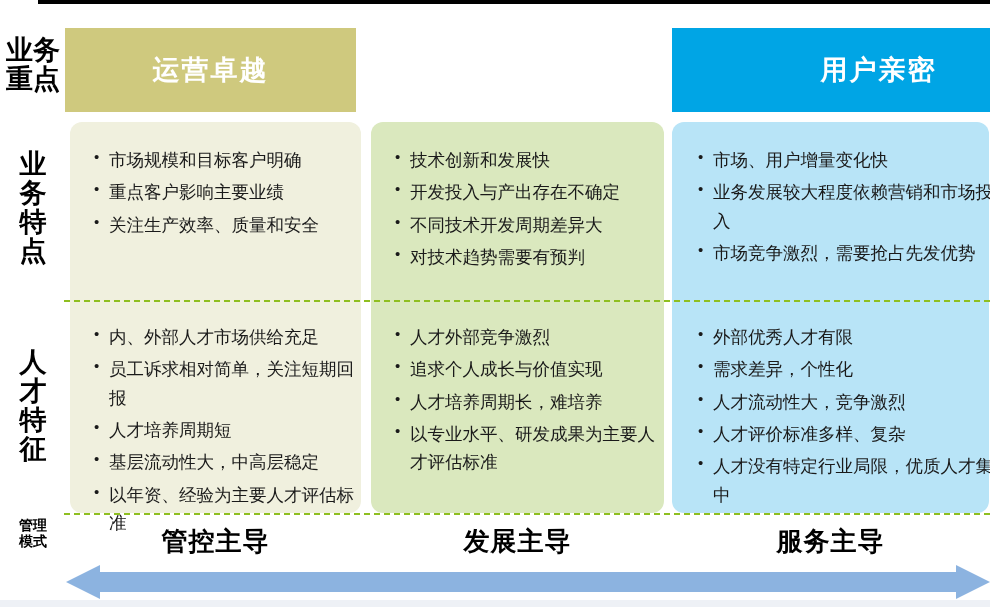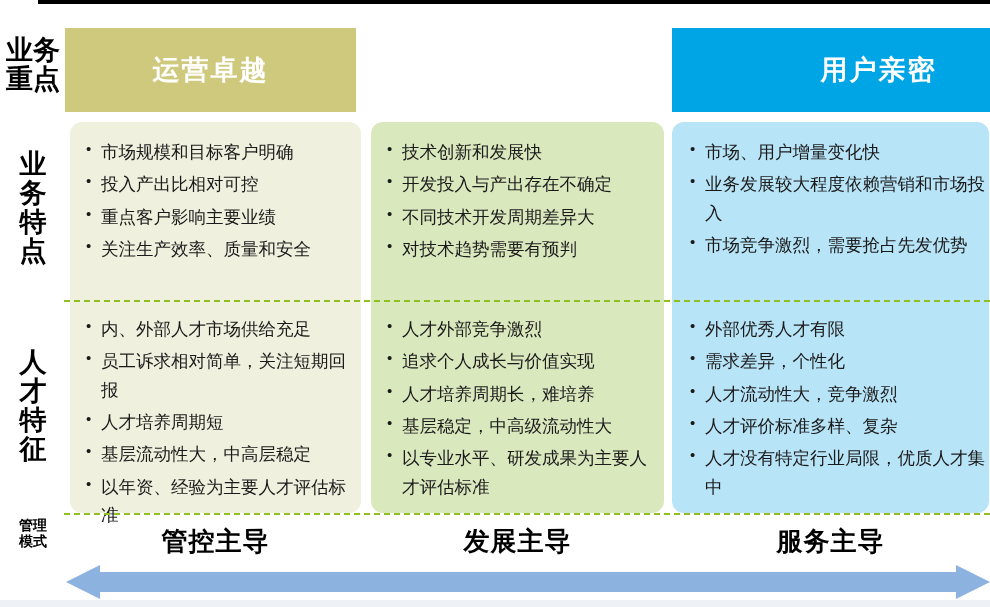--- a/index.html
+++ b/index.html
@@ -98,21 +98,21 @@
     height: 0;
     border-top: 2px dashed #8fbf20;
   }
   #divider-mid    { top: 300px; }
   #divider-bottom { top: 513px; }
 
   
   .bullets {
     position: absolute;
     list-style: none;
-    margin: 4px;
+    margin: 12px;
     padding: 0;
     font-size: 17.5px;
     line-height: 1.62;
     color: #1a1a1a;
   }
   .bullets li {
     position: relative;
     padding-left: 15px;
     margin-bottom: 4px;
   }
@@ -201,21 +201,20 @@
 
   <div class="hdr" id="hdr-0" style="background: rgb(207, 201, 126);">
     <span>运营卓越</span>
   </div>
   <div class="hdr" id="hdr-2" style="background: rgb(0, 165, 229); padding-left: 48px;">
     <span>用户亲密</span>
   </div>
 
   <ul class="bullets sec-top col-0">
     <li>市场规模和目标客户明确</li>
-    <li>投入产出比相对可控</li>
     <li>重点客户影响主要业绩</li>
     <li>关注生产效率、质量和安全</li>
   </ul>
 
   <ul class="bullets sec-top col-1">
     <li>技术创新和发展快</li>
     <li>开发投入与产出存在不确定</li>
     <li>不同技术开发周期差异大</li>
     <li>对技术趋势需要有预判</li>
   </ul>
@@ -233,21 +232,20 @@
     <li>员工诉求相对简单，关注短期回报</li>
     <li>人才培养周期短</li>
     <li>基层流动性大，中高层稳定</li>
     <li>以年资、经验为主要人才评估标准</li>
   </ul>
 
   <ul class="bullets sec-bottom col-1">
     <li>人才外部竞争激烈</li>
     <li>追求个人成长与价值实现</li>
     <li>人才培养周期长，难培养</li>
-    <li>基层稳定，中高级流动性大</li>
     <li>以专业水平、研发成果为主要人才评估标准</li>
   </ul>
 
   <ul class="bullets sec-bottom col-2">
     <li>外部优秀人才有限</li>
     <li>需求差异，个性化</li>
     <li>人才流动性大，竞争激烈</li>
     <li>人才评价标准多样、复杂</li>
     <li>人才没有特定行业局限，优质人才集中</li>
   </ul>

